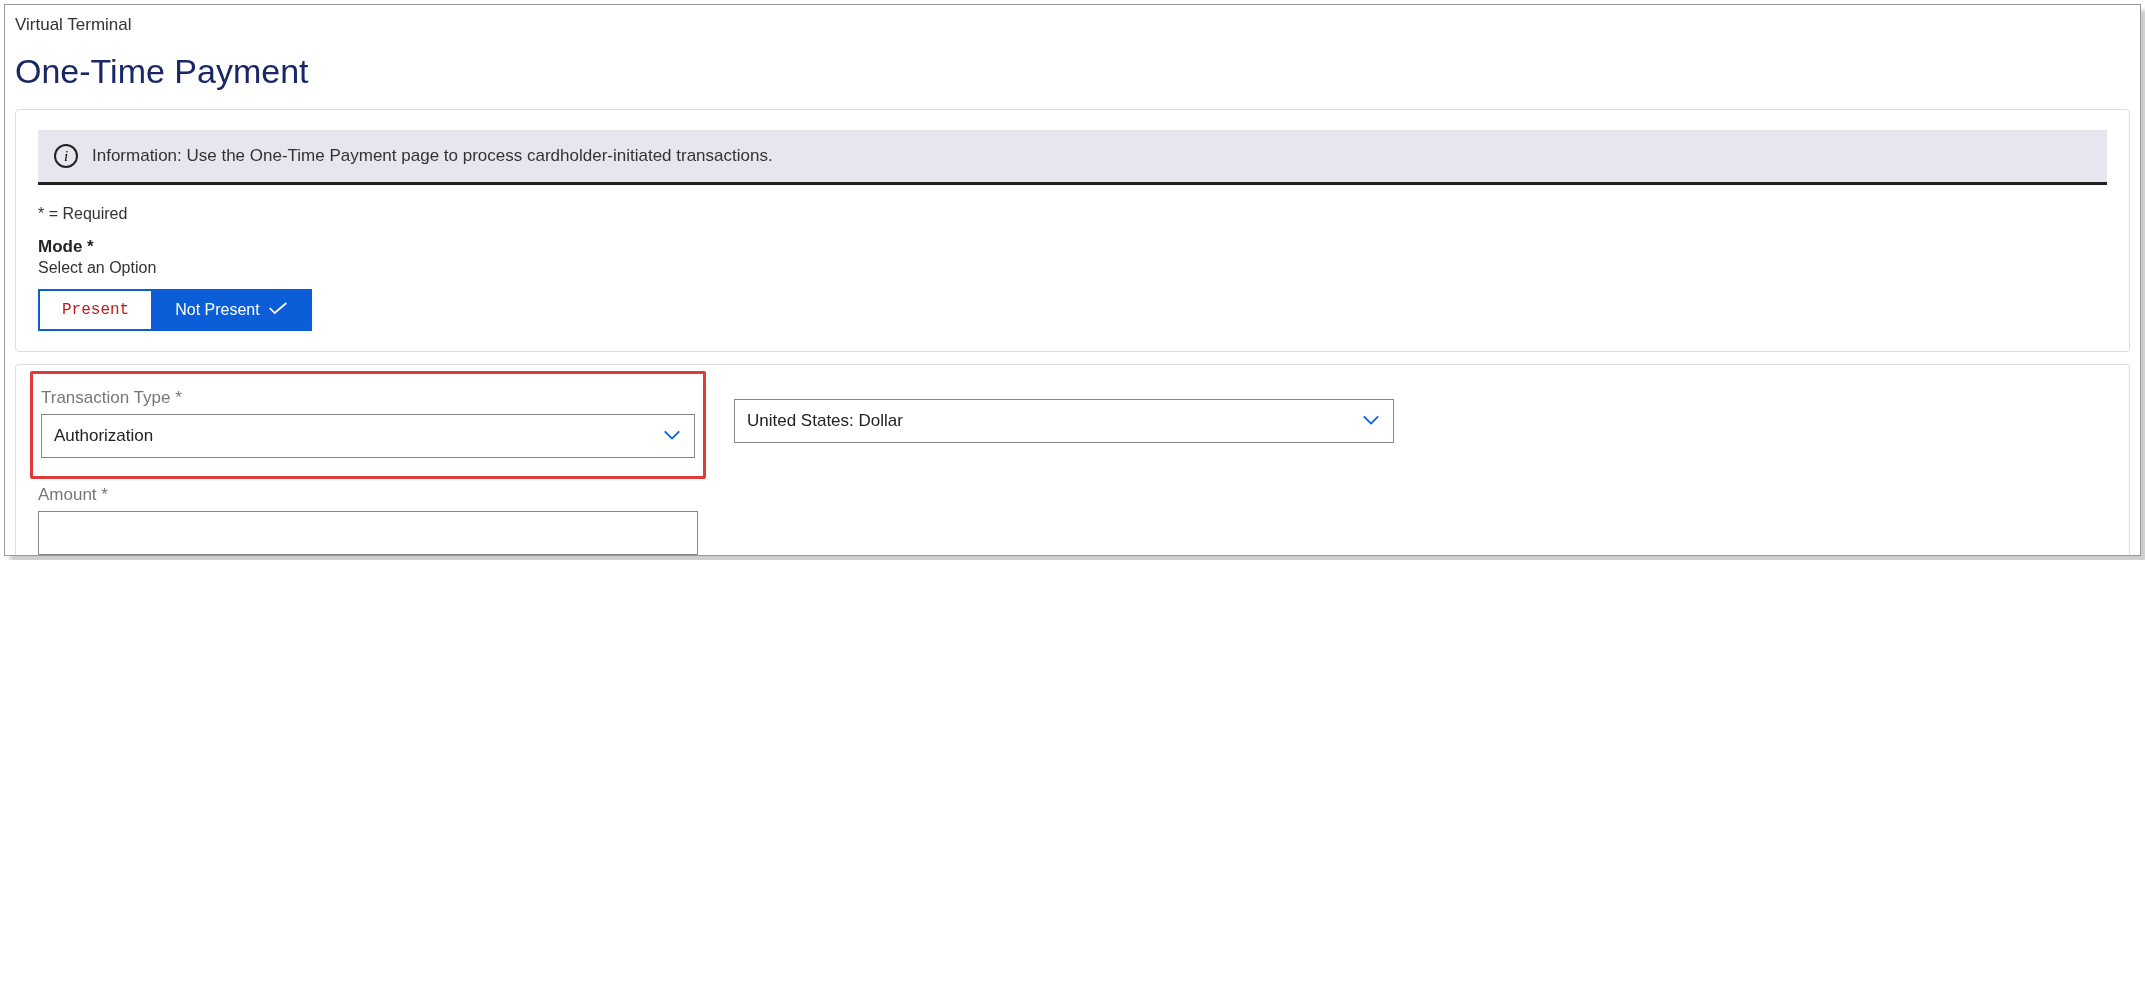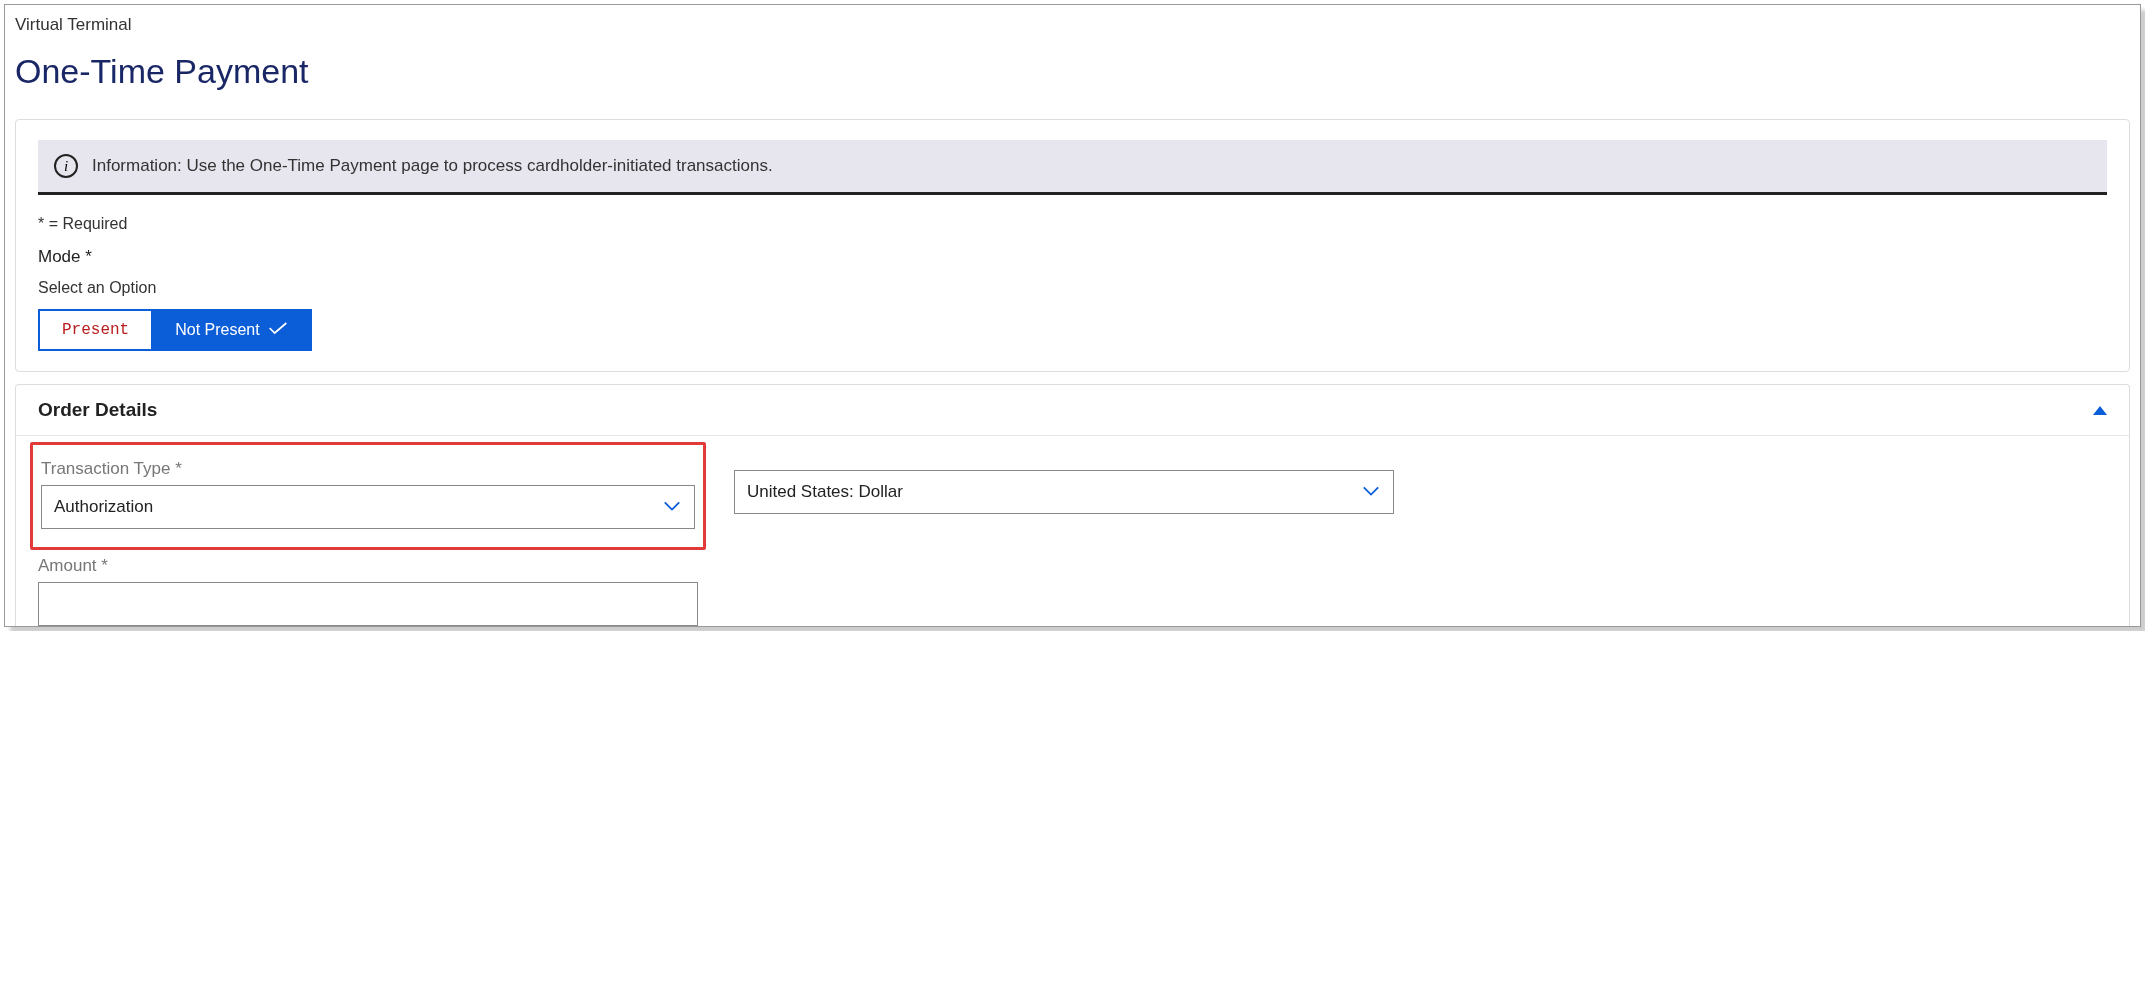--- a/index.html
+++ b/index.html
@@ -21,21 +21,21 @@
     }
     .breadcrumb {
       font-size: 17px;
       color: #333;
       margin-bottom: 17px;
     }
     .page-title {
       font-size: 34px;
       color: #1a2766;
       font-weight: 400;
-      margin-bottom: 28px;
+      margin-bottom: 18px;
     }
     .panel {
       border: 1px solid #ddd;
       border-radius: 4px;
       margin-bottom: 12px;
     }
     .panel-header {
       padding: 14px 22px;
       border-bottom: 1px solid #e6e6e6;
       font-size: 19px;
@@ -74,23 +74,23 @@
       font-size: 17px;
       color: #333;
     }
     .required-note {
       font-size: 16px;
       color: #333;
       margin-bottom: 14px;
     }
     .field-label {
       font-size: 17px;
-      font-weight: 400;
+      font-weight: 700;
       color: #222;
-      margin-bottom: 12px;
+      margin-bottom: 2px;
     }
     .field-hint {
       font-size: 16px;
       color: #333;
       margin-bottom: 12px;
     }
     .toggle-group {
       display: flex;
     }
     .toggle-btn {
@@ -223,24 +223,20 @@
                 <polyline points="2,8 8,14 22,2"></polyline>
               </svg>
           </span>
         </div>
       </div>
 
     </div>
   </div>
 
   <div class="panel" style="margin-bottom:0; border-bottom:none; border-bottom-left-radius:0; border-bottom-right-radius:0;">
-    <div class="panel-header">
-      <span>Order Details</span>
-      <span class="collapse-icon"></span>
-    </div>
     <div class="order-body">
 
       <div class="form-row">
 
         <div class="form-col">
           <div class="highlight">
             <label class="input-label">Transaction Type *</label>
             <div class="select-wrap">
               <div class="select-box">Authorization</div>
               <span class="chevron-down">

